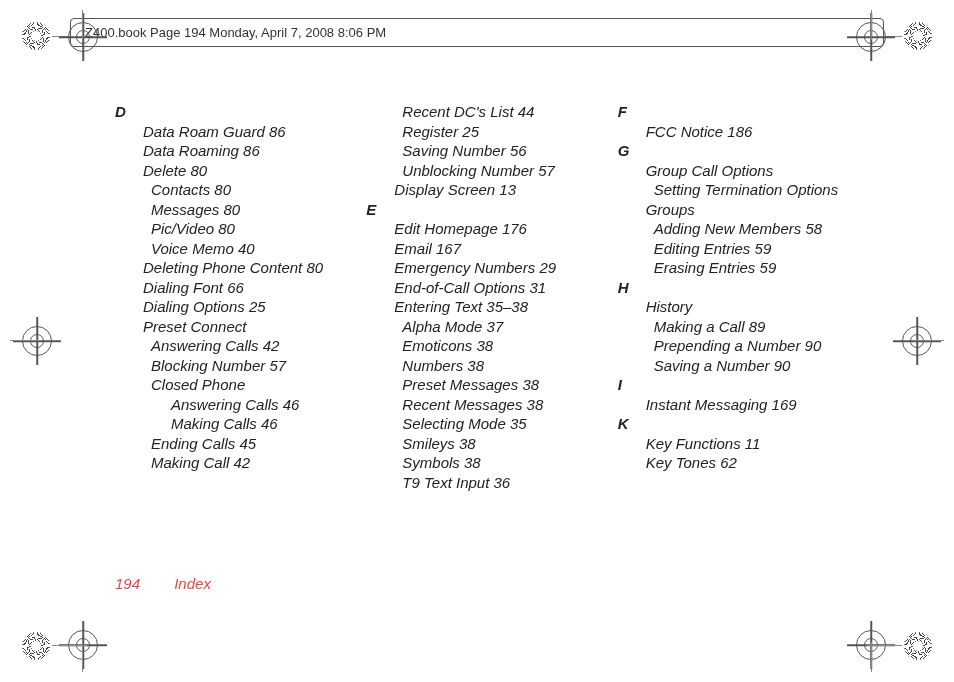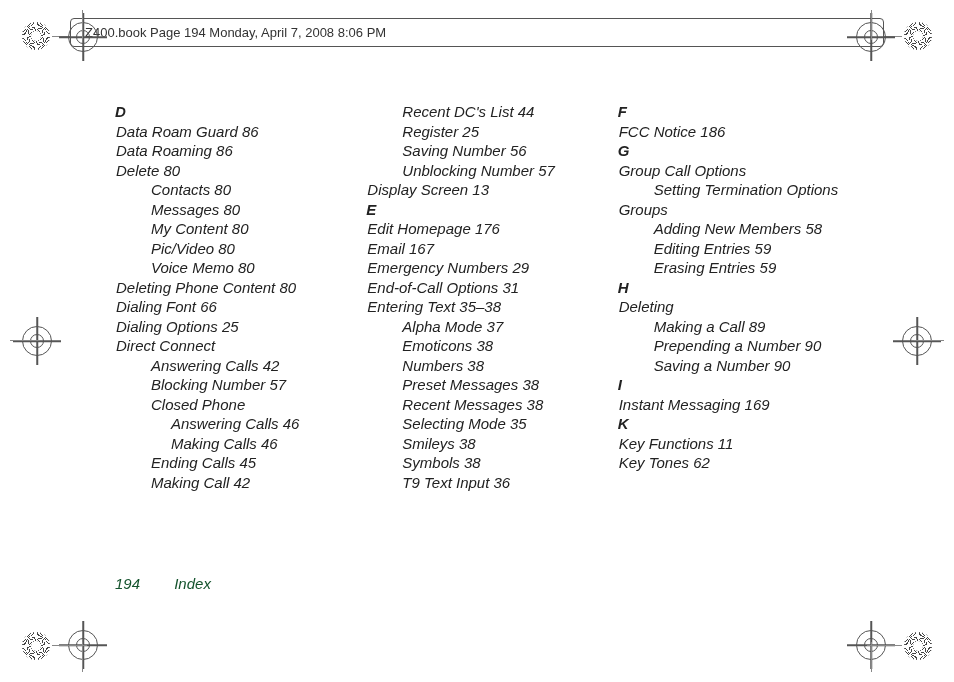--- a/index.html
+++ b/index.html
@@ -65,27 +65,27 @@
       display:flex;
       gap:30px;
       font-size:15px;
       line-height:1.3;
       font-style:italic;
       color:#222;
     }
     .col { flex:1; }
     .col > div { margin-bottom:0; }
     .letter { font-weight:bold; margin-left:0; }
-    .l1 { margin-left:1px; }
+    .l1 { margin-left:28px; }
     .l2 { margin-left:36px; }
     .l3 { margin-left:56px; }
     .l4b { margin-left:64px; }
     .footer {
       position:absolute; left:115px; top:575px;
-      font-style:italic; font-size:15px; color:#14532d;
+      font-style:italic; font-size:15px; color:#ef4444;
     }
     .footer .pnum { margin-right:30px; }
   </style>
 </head>
 <body>
 
 <div class="hairline-h" style="left:52px; right:52px; top:36px;"></div>
 <div class="page-box">
   <span>Z400.book  Page 194  Monday, April 7, 2008  8:06 PM</span>
 </div>
@@ -144,27 +144,26 @@
 <div class="hairline-h" style="right:10px; width:30px; top:340px;"></div>
 
 <div class="content">
   <div class="col">
     <div class="letter">D</div>
     <div class="l1">Data Roam Guard 86</div>
     <div class="l1">Data Roaming 86</div>
     <div class="l1">Delete 80</div>
     <div class="l2">Contacts 80</div>
     <div class="l2">Messages 80</div>
-    <div class="l2">My Content 80</div>
     <div class="l2">Pic/Video 80</div>
-    <div class="l2">Voice Memo 80</div>
+    <div class="l2">Voice Memo 40</div>
     <div class="l1">Deleting Phone Content 80</div>
     <div class="l1">Dialing Font 66</div>
     <div class="l1">Dialing Options 25</div>
-    <div class="l1">Direct Connect</div>
+    <div class="l1">Preset Connect</div>
     <div class="l2">Answering Calls 42</div>
     <div class="l2">Blocking Number 57</div>
     <div class="l2">Closed Phone</div>
     <div class="l3">Answering Calls 46</div>
     <div class="l3">Making Calls 46</div>
     <div class="l2">Ending Calls 45</div>
     <div class="l2">Making Call 42</div>
   </div>
 
   <div class="col">
@@ -194,21 +193,21 @@
     <div class="letter">F</div>
     <div class="l1">FCC Notice 186</div>
     <div class="letter">G</div>
     <div class="l1">Group Call Options</div>
     <div class="l2">Setting Termination Options</div>
     <div class="l1">Groups</div>
     <div class="l2">Adding New Members 58</div>
     <div class="l2">Editing Entries 59</div>
     <div class="l2">Erasing Entries 59</div>
     <div class="letter">H</div>
-    <div class="l1">Deleting</div>
+    <div class="l1">History</div>
     <div class="l2">Making a Call 89</div>
     <div class="l2">Prepending a Number 90</div>
     <div class="l2">Saving a Number 90</div>
     <div class="letter">I</div>
     <div class="l1">Instant Messaging 169</div>
     <div class="letter">K</div>
     <div class="l1">Key Functions 11</div>
     <div class="l1">Key Tones 62</div>
   </div>
 </div>

